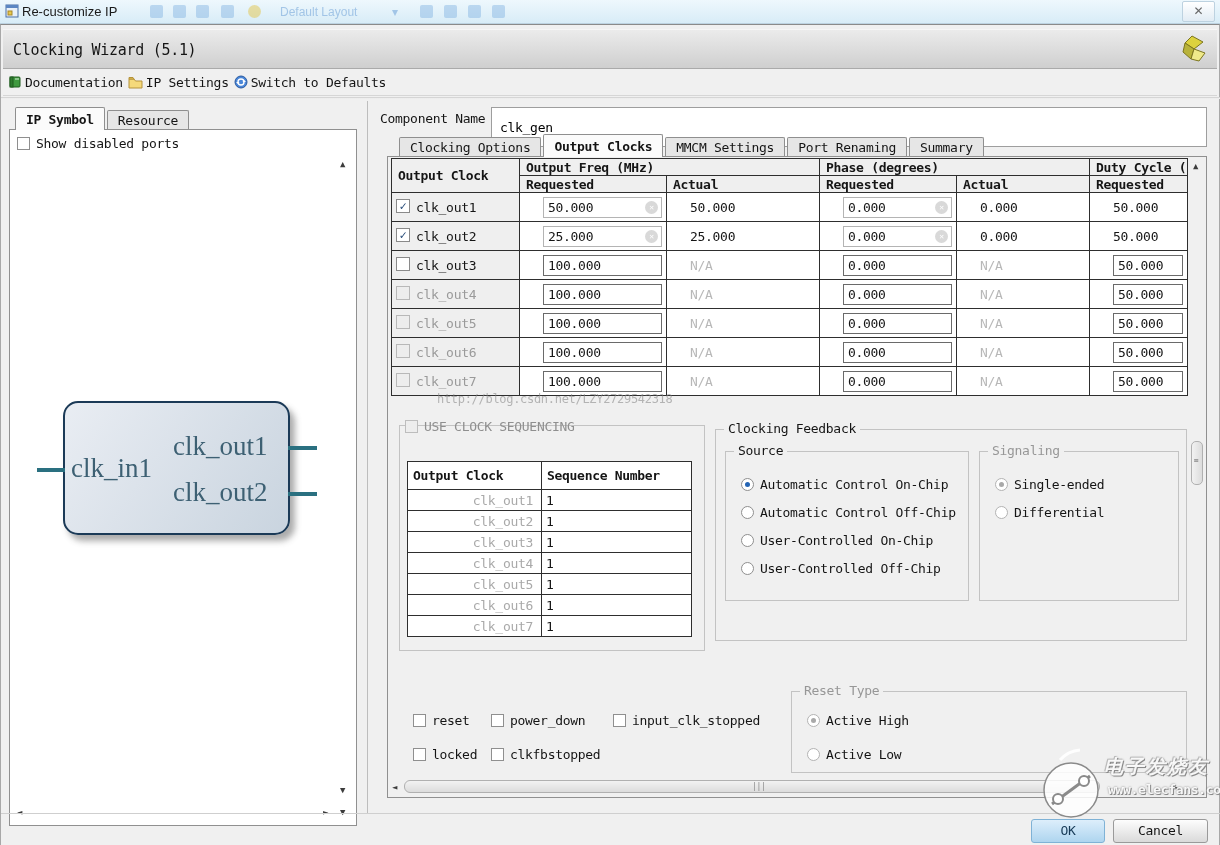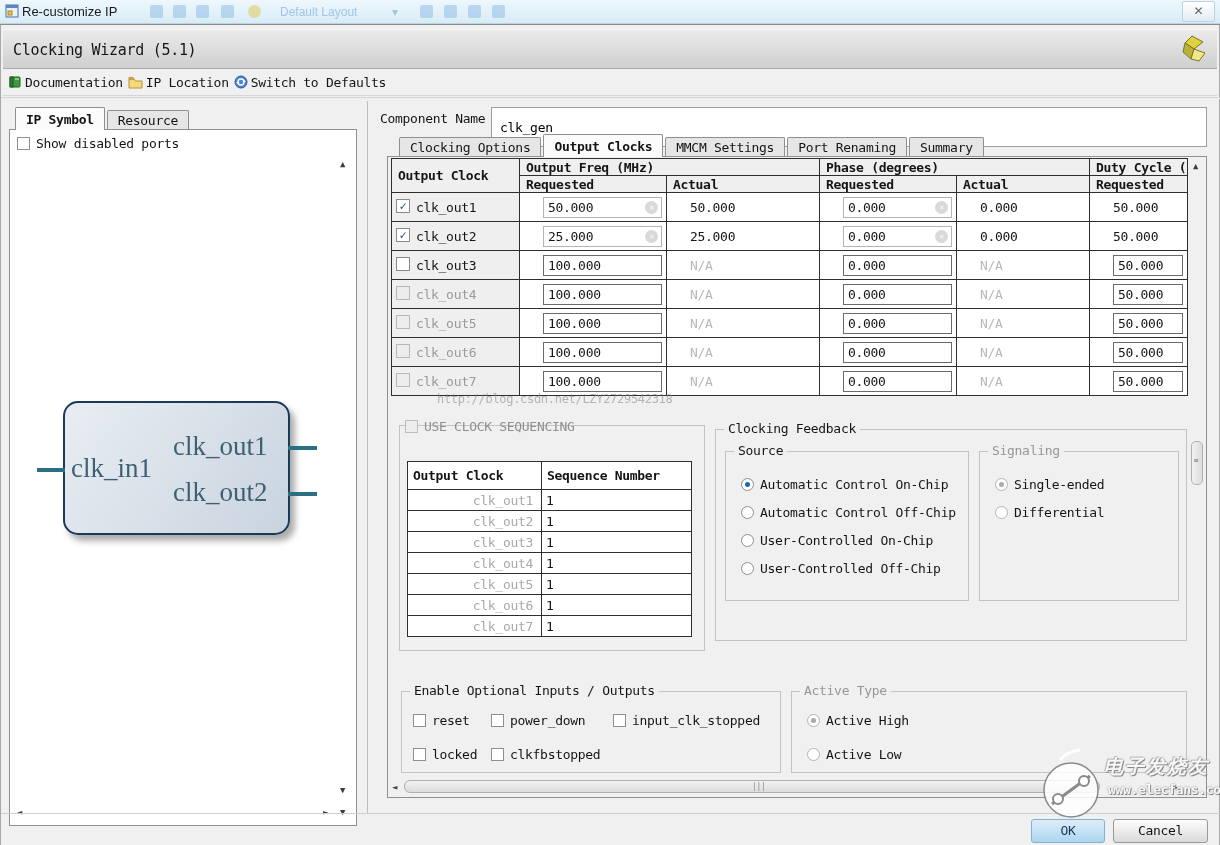--- a/index.html
+++ b/index.html
@@ -167,21 +167,21 @@
         <rect x="2" y="2" width="3" height="10" fill="#2e7d2e" stroke="#1f5c1f"></rect>
         <line x1="7" y1="4" x2="11" y2="4" stroke="#d8f0d8"></line>
       </svg>
       <span class="lbl">Documentation</span>
     </div>
     <div class="tb-item">
       <svg width="15" height="13" viewBox="0 0 15 13">
         <path d="M1 3 L6 3 L7.5 5 L14 5 L14 12 L1 12 Z" fill="#f5d97a" stroke="#b5923a"></path>
         <path d="M1 3 L1 1.5 L5 1.5 L6 3 Z" fill="#e8c85a" stroke="#b5923a"></path>
       </svg>
-      <span class="lbl">IP Location</span>
+      <span class="lbl">IP Settings</span>
     </div>
     <div class="tb-item">
       <svg width="14" height="14" viewBox="0 0 14 14">
         <circle cx="7" cy="7" r="6" fill="#4a86d8" stroke="#2a5aa0"></circle>
         <path d="M4 7 a3 3 0 0 1 6 0" stroke="#fff" fill="none" stroke-width="1.4"></path>
         <path d="M10 7 a3 3 0 0 1 -6 0" stroke="#fff" fill="none" stroke-width="1.4"></path>
         <polygon points="10,5 12,7 8.5,7" fill="#fff"></polygon>
         <polygon points="4,9 2,7 5.5,7" fill="#fff"></polygon>
       </svg>
       <span class="lbl">Switch to Defaults</span>
@@ -465,23 +465,20 @@
   </div>
   <div class="opt" style="left:994px;top:452px">
     <span class="radio dis sel"></span>
       <span>Single-ended</span>
     </div>
   <div class="opt" style="left:994px;top:480px">
     <span class="radio dis"></span>
       <span>Differential</span>
     </div>
 
-  <div class="grp" style="left:400px;top:666px;width:380px;height:82px">
-    <span class="gtitle">Enable Optional Inputs / Outputs</span>
-  </div>
   <div class="opt" style="left:412px;top:688px">
     <span class="ckb"></span>
       <span class="ckb-lbl">reset</span>
     </div>
   <div class="opt" style="left:490px;top:688px">
     <span class="ckb"></span>
       <span class="ckb-lbl">power_down</span>
     </div>
   <div class="opt" style="left:612px;top:688px">
     <span class="ckb"></span>
@@ -490,21 +487,21 @@
   <div class="opt" style="left:412px;top:722px">
     <span class="ckb"></span>
       <span class="ckb-lbl">locked</span>
     </div>
   <div class="opt" style="left:490px;top:722px">
     <span class="ckb"></span>
       <span class="ckb-lbl">clkfbstopped</span>
     </div>
 
   <div class="grp" style="left:790px;top:666px;width:396px;height:82px">
-    <span class="gtitle gray">Active Type</span>
+    <span class="gtitle gray">Reset Type</span>
   </div>
   <div class="opt" style="left:806px;top:688px">
     <span class="radio dis sel"></span>
       <span>Active High</span>
     </div>
   <div class="opt" style="left:806px;top:722px">
     <span class="radio dis"></span>
       <span>Active Low</span>
     </div>
 

